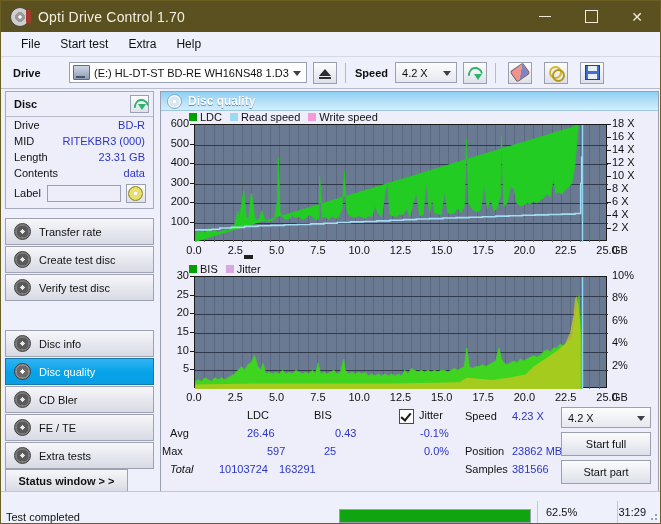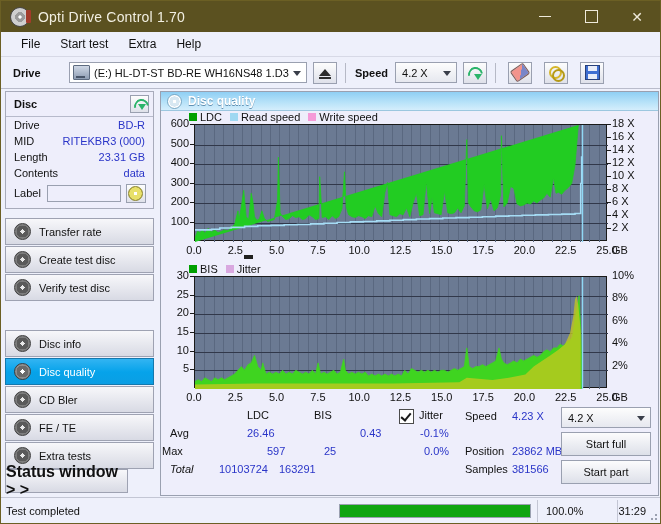--- a/index.html
+++ b/index.html
@@ -165,21 +165,21 @@
     border:1px solid #3c3c3c;
   }
   .navbtn.active .disc-ico{
     background:radial-gradient(circle,#ffffff 0 20%,#6a6a6a 21% 55%,#8d8d8d 56% 78%,#555 79% 100%);
   }
   #status-window{
     position:absolute;left:3px;top:378px;width:123px;height:24px;
     border:1px solid #9ea2b2;box-sizing:border-box;
     background:linear-gradient(#f7f7fa,#d8dae4);
     display:flex;align-items:center;justify-content:center;
-    font-weight:bold;font-size:16px;color:#111;
+    font-weight:bold;font-size:11px;color:#111;text-align:center;
   }
   
   #content{
     position:absolute;left:159px;top:90px;width:499px;height:405px;
     background:#eeeefb;border:1px solid #9aa0b0;box-sizing:border-box;
   }
   #content-head{
     height:18px;background:linear-gradient(#8fcff4,#b9e3f9 60%,#d4eefc);
     display:flex;align-items:center;border-bottom:1px solid #9cc7df;
   }
@@ -222,23 +222,23 @@
     position:absolute;left:399px;width:90px;height:24px;
     border:1px solid #9aa0b0;box-sizing:border-box;
     background:linear-gradient(#fcfcfd,#dde0e9);
     display:flex;align-items:center;justify-content:center;
     font-size:11px;color:#111;
   }
   #start-full{top:28px}
   #start-part{top:56px}
   
   #statusbar{
-    position:absolute;left:0;bottom:0;width:659px;height:26px;
+    position:absolute;left:0;bottom:0;width:659px;height:32px;
     background:#eef0fb;border-top:1px solid #c3c6d4;
-    display:flex;align-items:center;box-sizing:border-box;
+    display:flex;align-items:flex-end;box-sizing:border-box;
   }
   #status-text{width:340px;padding-left:5px;font-size:11px;color:#111;}
   #progress-outer{width:196px;height:14px;background:#e3e5ee;border:1px solid #9aa0b0;box-sizing:border-box;position:relative;}
   #progress-fill{position:absolute;left:0;top:0;height:100%;background:#10a510;}
   #progress-pct{width:82px;text-align:left;padding-left:8px;font-size:11px;color:#111;
     border-left:1px solid #c3c6d4;margin-left:6px;height:22px;line-height:22px;box-sizing:border-box;}
   #elapsed{flex:1;text-align:right;padding-right:14px;font-size:11px;color:#111;
     border-left:1px solid #c3c6d4;height:22px;line-height:22px;box-sizing:border-box;}
   #grip{position:absolute;right:2px;bottom:2px;width:10px;height:10px;
     background:
@@ -594,21 +594,21 @@
       </div>
 
     <div id="stats">
       <div class="stat" style="left:85px;top:5px;">LDC</div>
       <div class="stat" style="left:152px;top:5px;">BIS</div>
       <div id="jit-check"></div>
       <div class="stat" style="left:257px;top:5px;">Jitter</div>
 
       <div class="stat" style="left:8px;top:23px;">Avg</div>
       <div class="statv" style="left:85px;top:23px;">26.46</div>
-      <div class="statv" style="left:168px;top:23px;padding-left:30px;">0.43</div>
+      <div class="statv" style="left:143px;top:23px;padding-left:30px;">0.43</div>
       <div class="statv" style="left:258px;top:23px;">-0.1%</div>
 
       <div class="stat" style="left:0;top:41px;">Max</div>
       <div class="statv" style="left:105px;top:41px;">597</div>
       <div class="statv" style="left:162px;top:41px;">25</div>
       <div class="statv" style="left:262px;top:41px;">0.0%</div>
 
       <div class="stat" style="left:8px;top:59px;font-style:italic;">Total</div>
       <div class="statv" style="left:57px;top:59px;">10103724</div>
       <div class="statv" style="left:117px;top:59px;">163291</div>
@@ -627,18 +627,18 @@
       <div class="bigbtn" id="start-part">Start part</div>
       <div class="bigbtn" id="start-full">Start full</div>
     </div>
   </div>
 
   <div id="statusbar">
     <div id="status-text">Test completed</div>
     <div id="progress-outer">
       <div id="progress-fill" style="width: 100%; background: rgb(16, 165, 16);"></div>
     </div>
-    <div id="progress-pct">100.0%</div>
+    <div id="progress-pct">62.5%</div>
     <div id="elapsed">31:29</div>
     <div id="grip"></div>
   </div>
 
 </div>
 
 </body></html>

